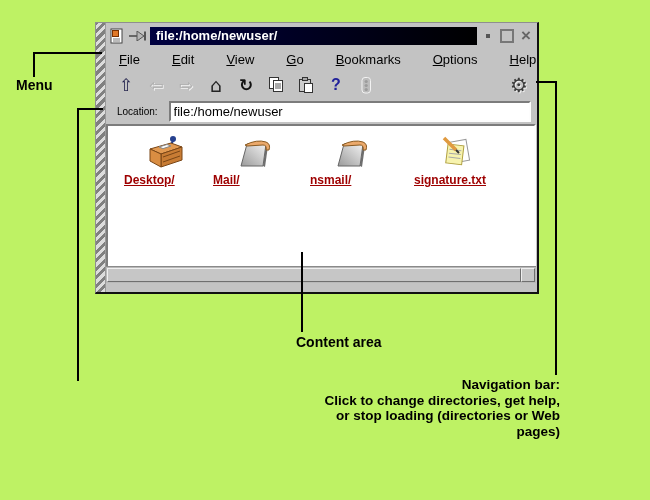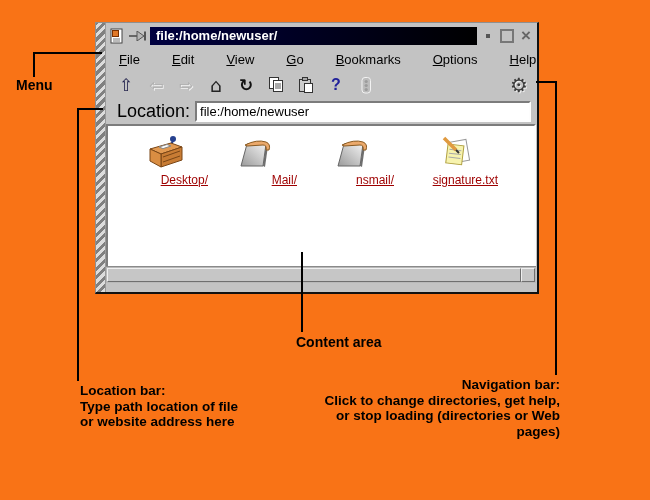--- a/index.html
+++ b/index.html
@@ -1,16 +1,16 @@
 <!DOCTYPE html>
 <html><head>
 <meta charset="utf-8">
 <style>
   html,body{margin:0;padding:0;background:#fff;}
-  .canvas{position:relative;width:650px;height:500px;background:#f97316;overflow:hidden;
+  .canvas{position:relative;width:650px;height:500px;background:#bef264;overflow:hidden;
           font-family:"Liberation Sans",sans-serif;color:#000;}
 
   
   .window{position:absolute;left:95px;top:22px;width:441px;height:269px;background:#c3c3c3;
           border:1px solid #8f8f8f;border-right:2px solid #111;border-bottom:2px solid #111;}
   .hatch{position:absolute;left:0;top:0;bottom:0;width:9px;
          background:repeating-linear-gradient(315deg,#dcdcdc 0 3px,#808080 3px 6px);
          border-right:1px solid #9a9a9a;}
   .row{position:absolute;left:10px;right:1px;}
 
@@ -34,27 +34,27 @@
   .tbtn{background:none;border:none;padding:0;margin:0;width:18px;height:22px;display:inline-flex;
         align-items:center;justify-content:center;font-family:"DejaVu Sans",sans-serif;
         font-size:17px;color:#24244e;cursor:default;}
   .tbtn.disabled{color:#aeaeae;text-shadow:1px 1px 0 #f4f4f4;}
   .tbtn.help{font-family:"Liberation Sans",sans-serif;font-weight:bold;font-size:16px;color:#20209a;}
   .gear{margin-left:auto;margin-right:8px;font-family:"DejaVu Sans",sans-serif;font-size:20px;
         color:#3c3c3c;text-shadow:1px 1px 0 #eee;line-height:1;}
 
   
   .locrow{top:76px;height:25px;display:flex;align-items:center;padding-left:11px;}
-  .loclabel{font-size:18px;margin-right:5px;}
+  .loclabel{font-size:10px;margin-right:11px;}
   .locinput{flex:1;height:17px;margin-right:5px;background:#fff;font-family:"Liberation Sans",sans-serif;
             font-size:13px;padding:0 3px;border:2px solid;border-color:#7c7c7c #fdfdfd #fdfdfd #7c7c7c;outline:none;}
 
   
   .content{top:101px;height:140px;background:#fff;border:2px solid;border-color:#7c7c7c #fdfdfd #fdfdfd #7c7c7c;}
-  .cell{position:absolute;top:4px;width:84px;text-align:right;cursor:default;}
+  .cell{position:absolute;top:4px;width:84px;text-align:left;cursor:default;font-weight:bold;}
   .cell .icn{height:40px;display:flex;align-items:flex-end;justify-content:center;}
   .filelabel{display:inline-block;margin-top:2px;font-size:12px;color:#9e0000;text-decoration:underline;}
 
   
   .hscroll{top:243px;height:16px;background:#b9b9b9;border-top:1px solid #8a8a8a;}
   .thumb{position:absolute;left:1px;top:1px;bottom:1px;right:15px;background:#c6c6c6;
          border:1px solid;border-color:#efefef #6f6f6f #6f6f6f #efefef;}
   .scrollend{position:absolute;right:1px;top:1px;bottom:1px;width:12px;background:#c6c6c6;
          border:1px solid;border-color:#efefef #6f6f6f #6f6f6f #efefef;}
 
@@ -247,25 +247,20 @@
 
   <div class="aline" style="left:301px;top:252px;width:2px;height:80px;"></div>
 
   <div class="aline" style="left:536px;top:81px;width:21px;height:2px;"></div>
   <div class="aline" style="left:555px;top:81px;width:2px;height:294px;"></div>
 
   <div class="note note-menu">Menu</div>
 
   <div class="note note-content">Content area</div>
 
-  <div class="note note-loc">
-    <div>Location bar:</div>
-    <div>Type path location of file</div>
-    <div>or website address here</div>
-  </div>
 
   <div class="note note-nav">
     <div>Navigation bar:</div>
     <div>Click to change directories, get help,</div>
     <div>or stop loading (directories or Web pages)</div>
   </div>
 
 </div>
 
 </body></html>

